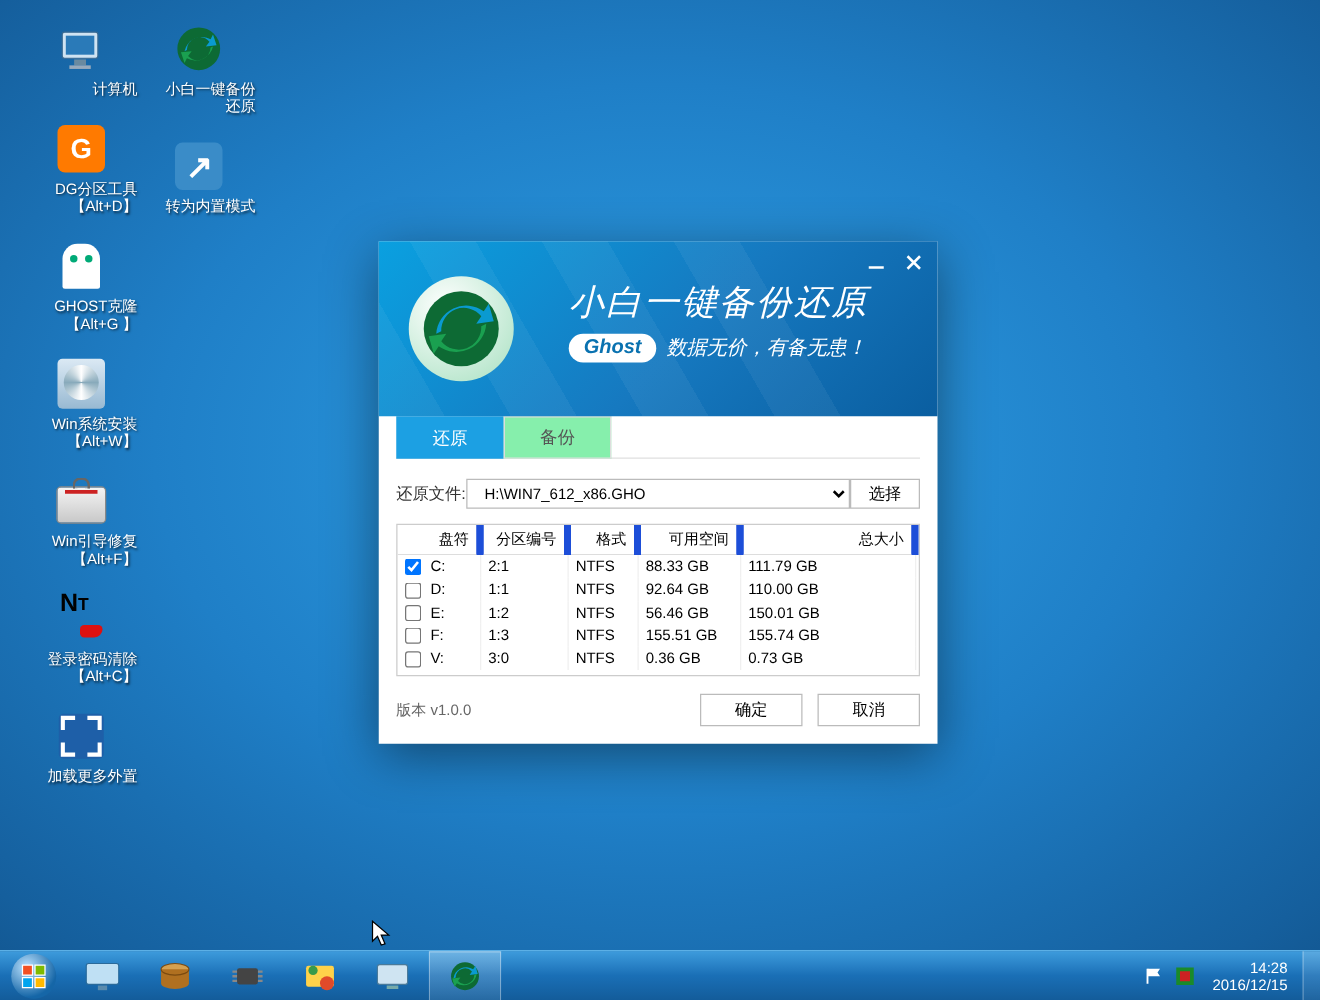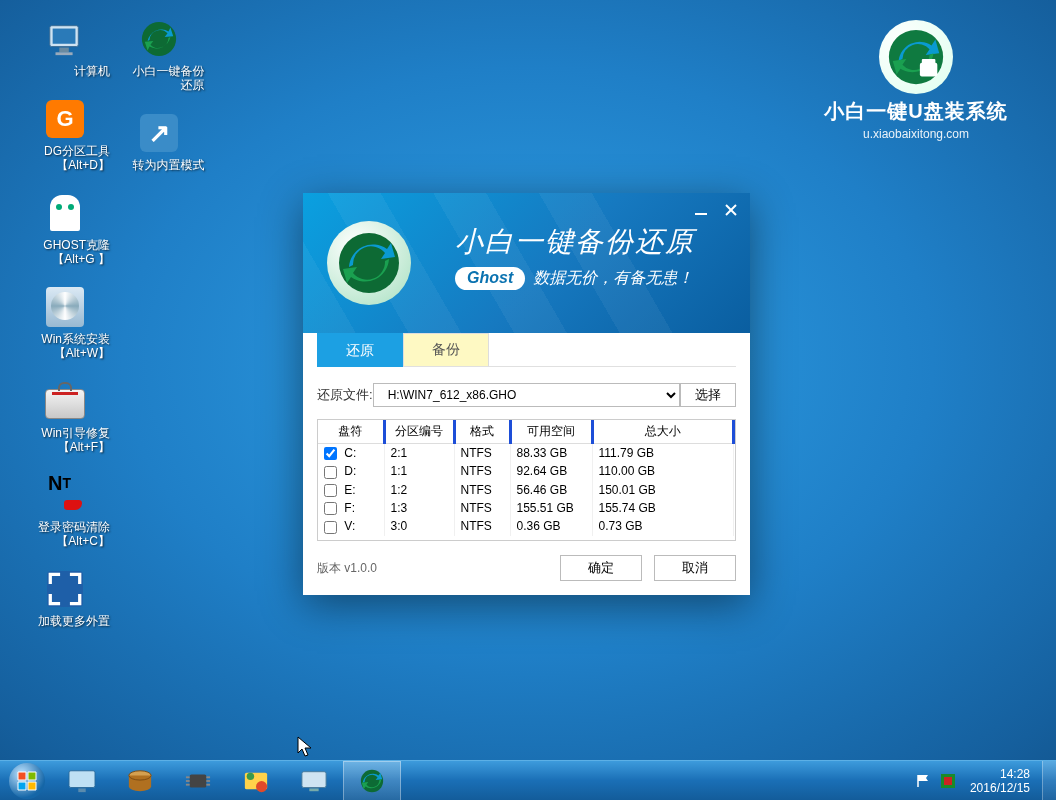--- a/index.html
+++ b/index.html
@@ -54,30 +54,30 @@
 .dlg-logo svg { width:64px; height:64px; }
 .dlg-title { position:absolute; left:152px; top:30px; color:#fff; font-size:28px; font-weight:500; font-style:italic; letter-spacing:2px; }
 .dlg-sub { position:absolute; left:152px; top:74px; display:flex; align-items:center; gap:8px; }
 .dlg-sub .pill { background:#fff; color:#0a72b0; font-style:italic; font-weight:bold; padding:2px 12px 3px; border-radius:12px; font-size:16px; }
 .dlg-sub .slogan { color:#fff; font-size:16px; font-style:italic; font-family:Liberation Mono, monospace; }
 
 .dlg-body { padding: 0 14px 14px; }
 .tabs { display:flex; border-bottom:1px solid #e0e0e0; }
 .tab { width:86px; height:34px; display:flex; align-items:center; justify-content:center; font-size:14px; color:#555; cursor:pointer; border:1px solid transparent; border-bottom:none; margin-bottom:-1px; }
 .tab.active { background:#1ca0e3; color:#fff; }
-.tab:not(.active) { background:#fef9c3; border:1px solid #ddd; border-bottom:1px solid #e0e0e0; }
+.tab:not(.active) { background:#86efac; border:1px solid #ddd; border-bottom:1px solid #e0e0e0; }
 
 .file-row { display:flex; align-items:center; margin:16px 0 12px; font-size:13px; }
 .file-row label { color:#333; }
 .file-row select { flex:1; height:24px; border:1px solid #bbb; font-size:12px; padding:0 10px; background:#fff; }
 .btn-std { width:56px; height:24px; border:1px solid #bbb; background:#fff; font-size:13px; cursor:pointer; }
 
 .grid-wrap { border:1px solid #ccc; height:122px; overflow-y:scroll; }
 .grid { width:100%; border-collapse:collapse; font-size:12px; }
-.grid th { text-align:center; font-weight:400; background:#fff; border-right:3px solid #1d4ed8; border-bottom:1px solid #ddd; padding:3px 6px; position:sticky; top:0; }
+.grid th { text-align:right; font-weight:400; background:#fff; border-right:6px solid #1d4ed8; border-bottom:1px solid #ddd; padding:3px 6px; position:sticky; top:0; }
 .grid td { padding:2px 6px; border-right:1px solid #f0f0f0; }
 .grid td.chk { width:52px; }
 .grid td.chk input { vertical-align:middle; margin-right:4px; }
 
 .dlg-foot { display:flex; align-items:center; margin-top:14px; }
 .dlg-foot .ver { font-size:12px; color:#666; }
 .dlg-foot .spacer { flex:1; }
 .dlg-foot .btn-std { width:82px; height:26px; margin-left:12px; }
 
 
@@ -162,33 +162,20 @@
           </div>
           <div class="label">小白一键备份<br>还原</div>
         </div><div class="d-item">
           <div class="ico">
             <div class="ico-shortcut">↗</div>
           </div>
           <div class="label">转为内置模式</div>
         </div></div>
   </div>
 
-  <div class="brand">
-    <div class="logo">
-      <svg viewBox="0 0 64 64">
-          <circle cx="32" cy="32" r="28" fill="#0f7a40"></circle>
-          <path d="M18 34 A16 16 0 0 1 46 24 l-4 6 14-2-4-14-4 6 A22 22 0 0 0 14 36z" fill="#0a9ad0"></path>
-          <path d="M46 30 A16 16 0 0 1 18 40 l4-6-14 2 4 14 4-6 A22 22 0 0 0 50 28z" fill="#1aa050"></path>
-          <rect x="36" y="38" width="18" height="14" rx="2" fill="#fff"></rect>
-          <rect x="38" y="34" width="14" height="6" rx="1" fill="#fff"></rect>
-        </svg>
-    </div>
-    <div class="t1">小白一键U盘装系统</div>
-    <div class="t2">u.xiaobaixitong.com</div>
-  </div>
 
   <div class="dlg">
     <div class="dlg-head">
       <div class="dlg-ctrl">
         <div class="btn">
             <svg width="14" height="14">
               <line x1="1" y1="11" x2="13" y2="11" stroke="#fff" stroke-width="2"></line>
             </svg>
           </div>
         <div class="btn">

